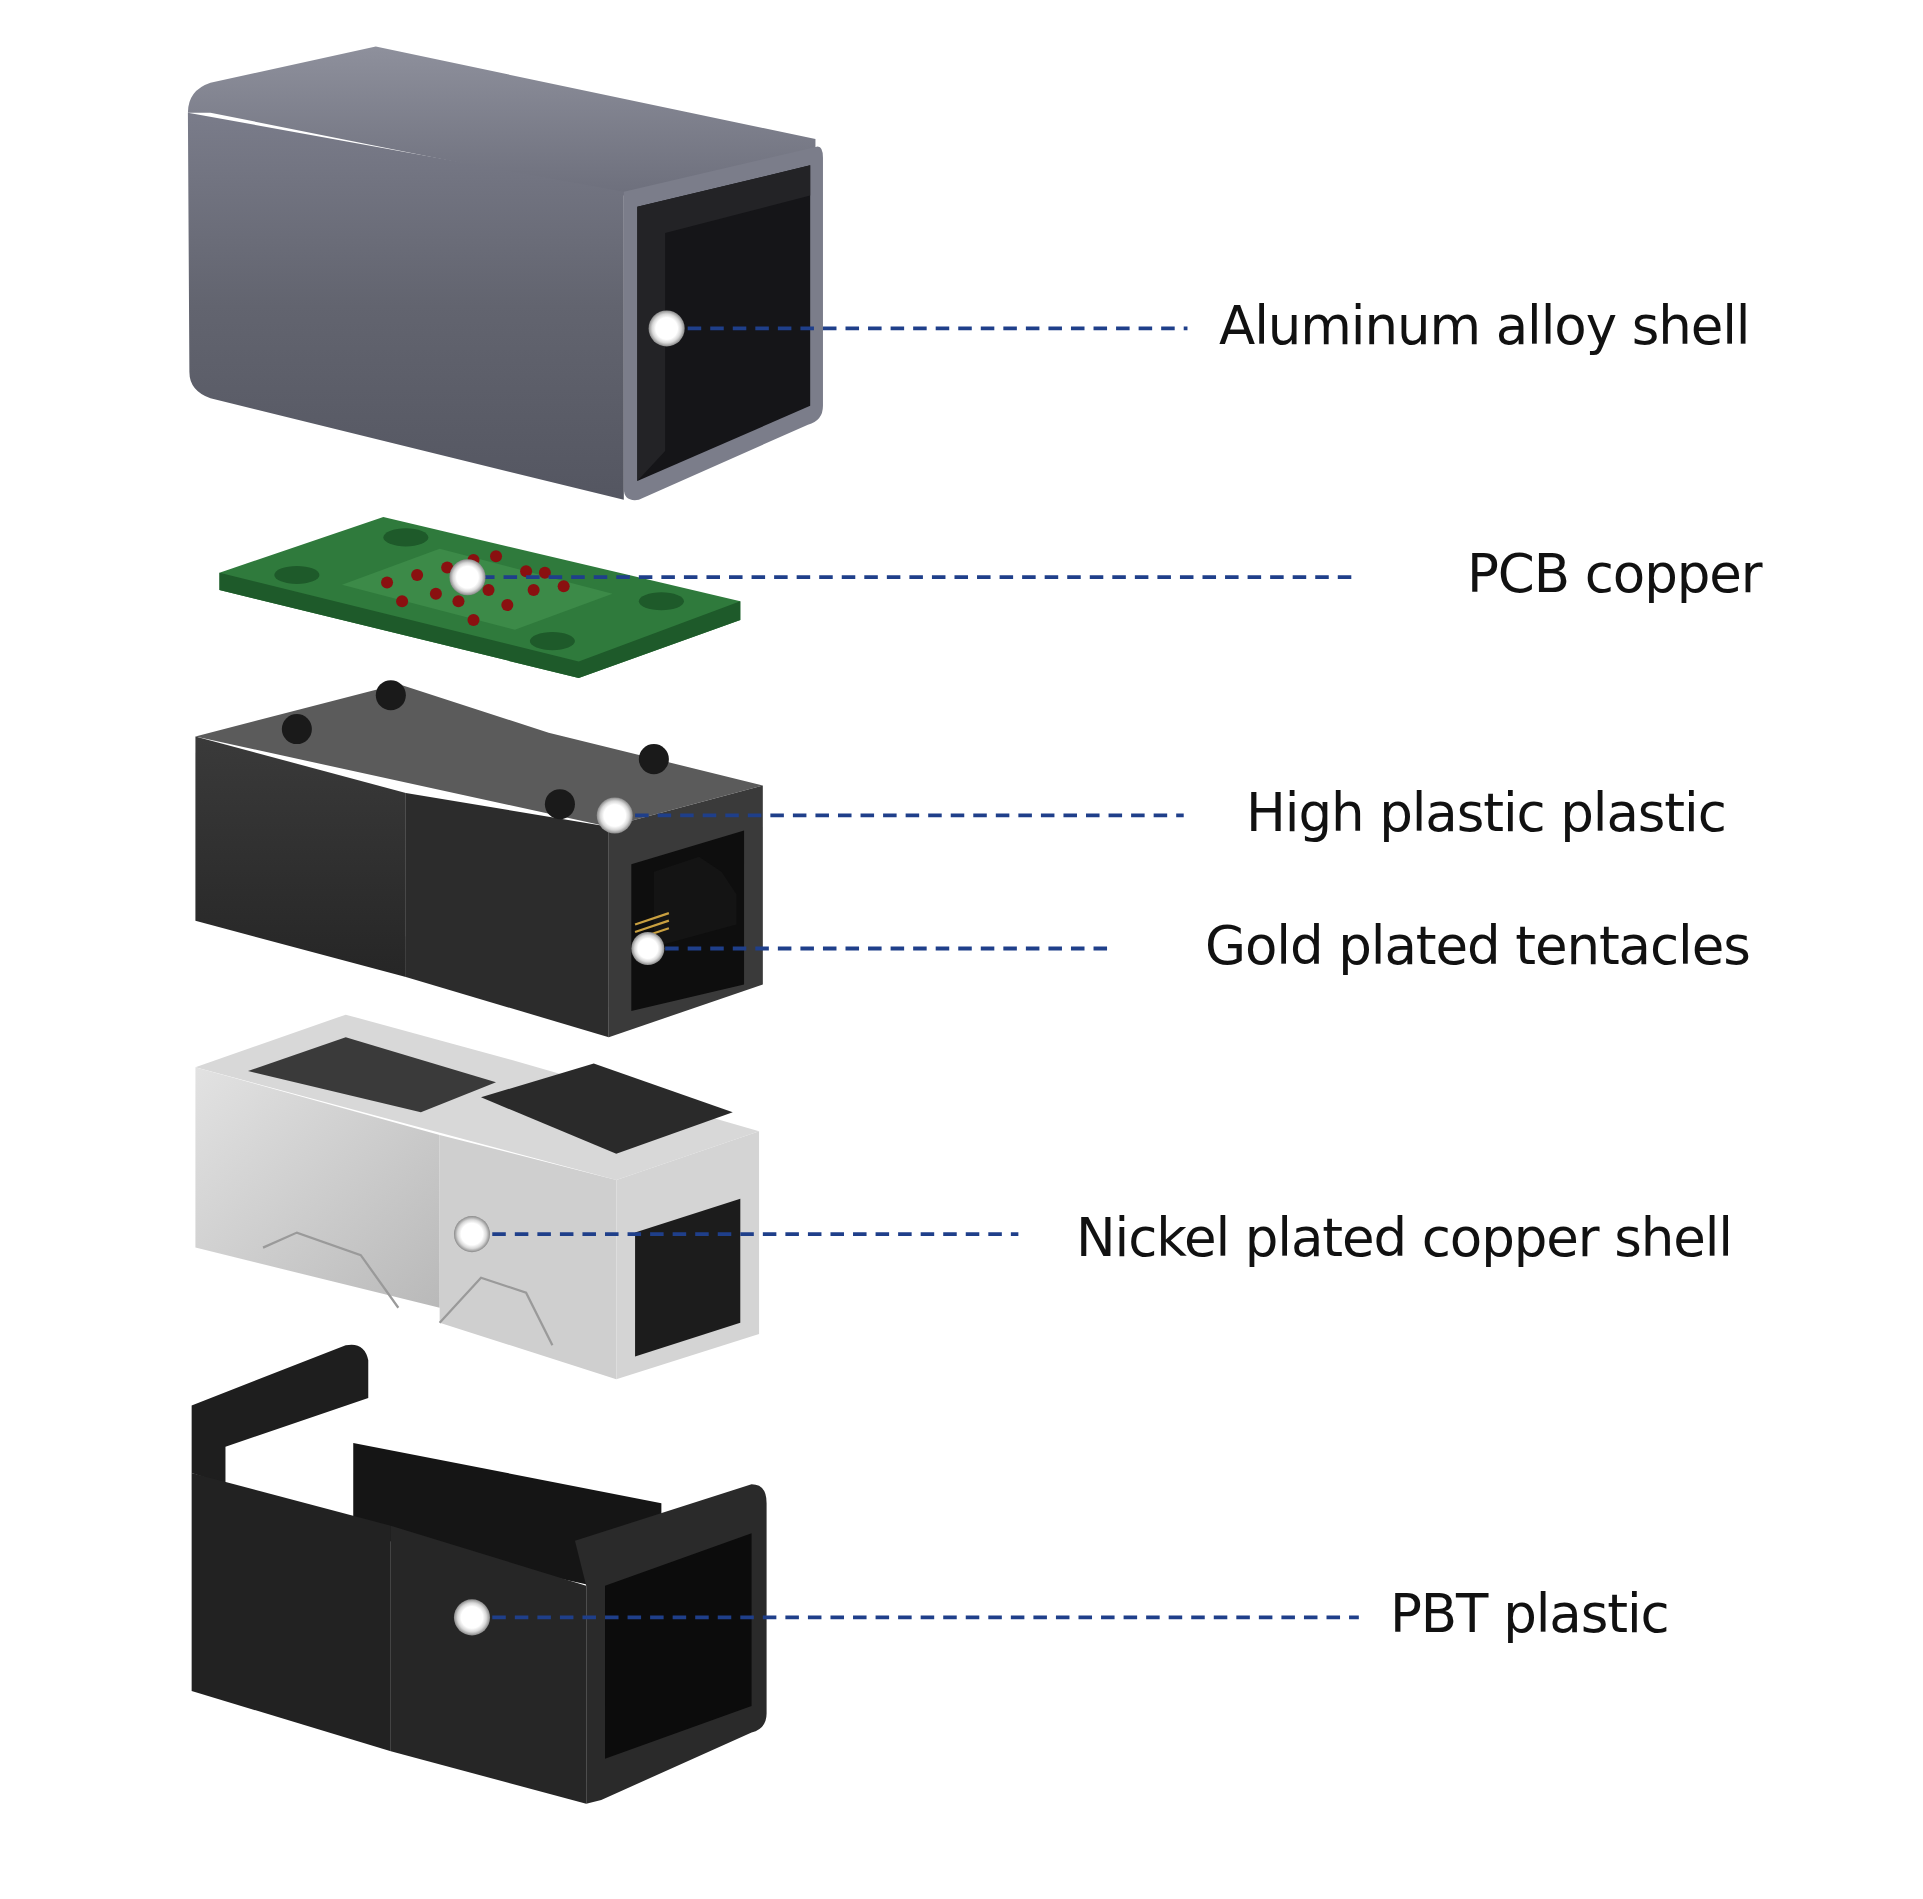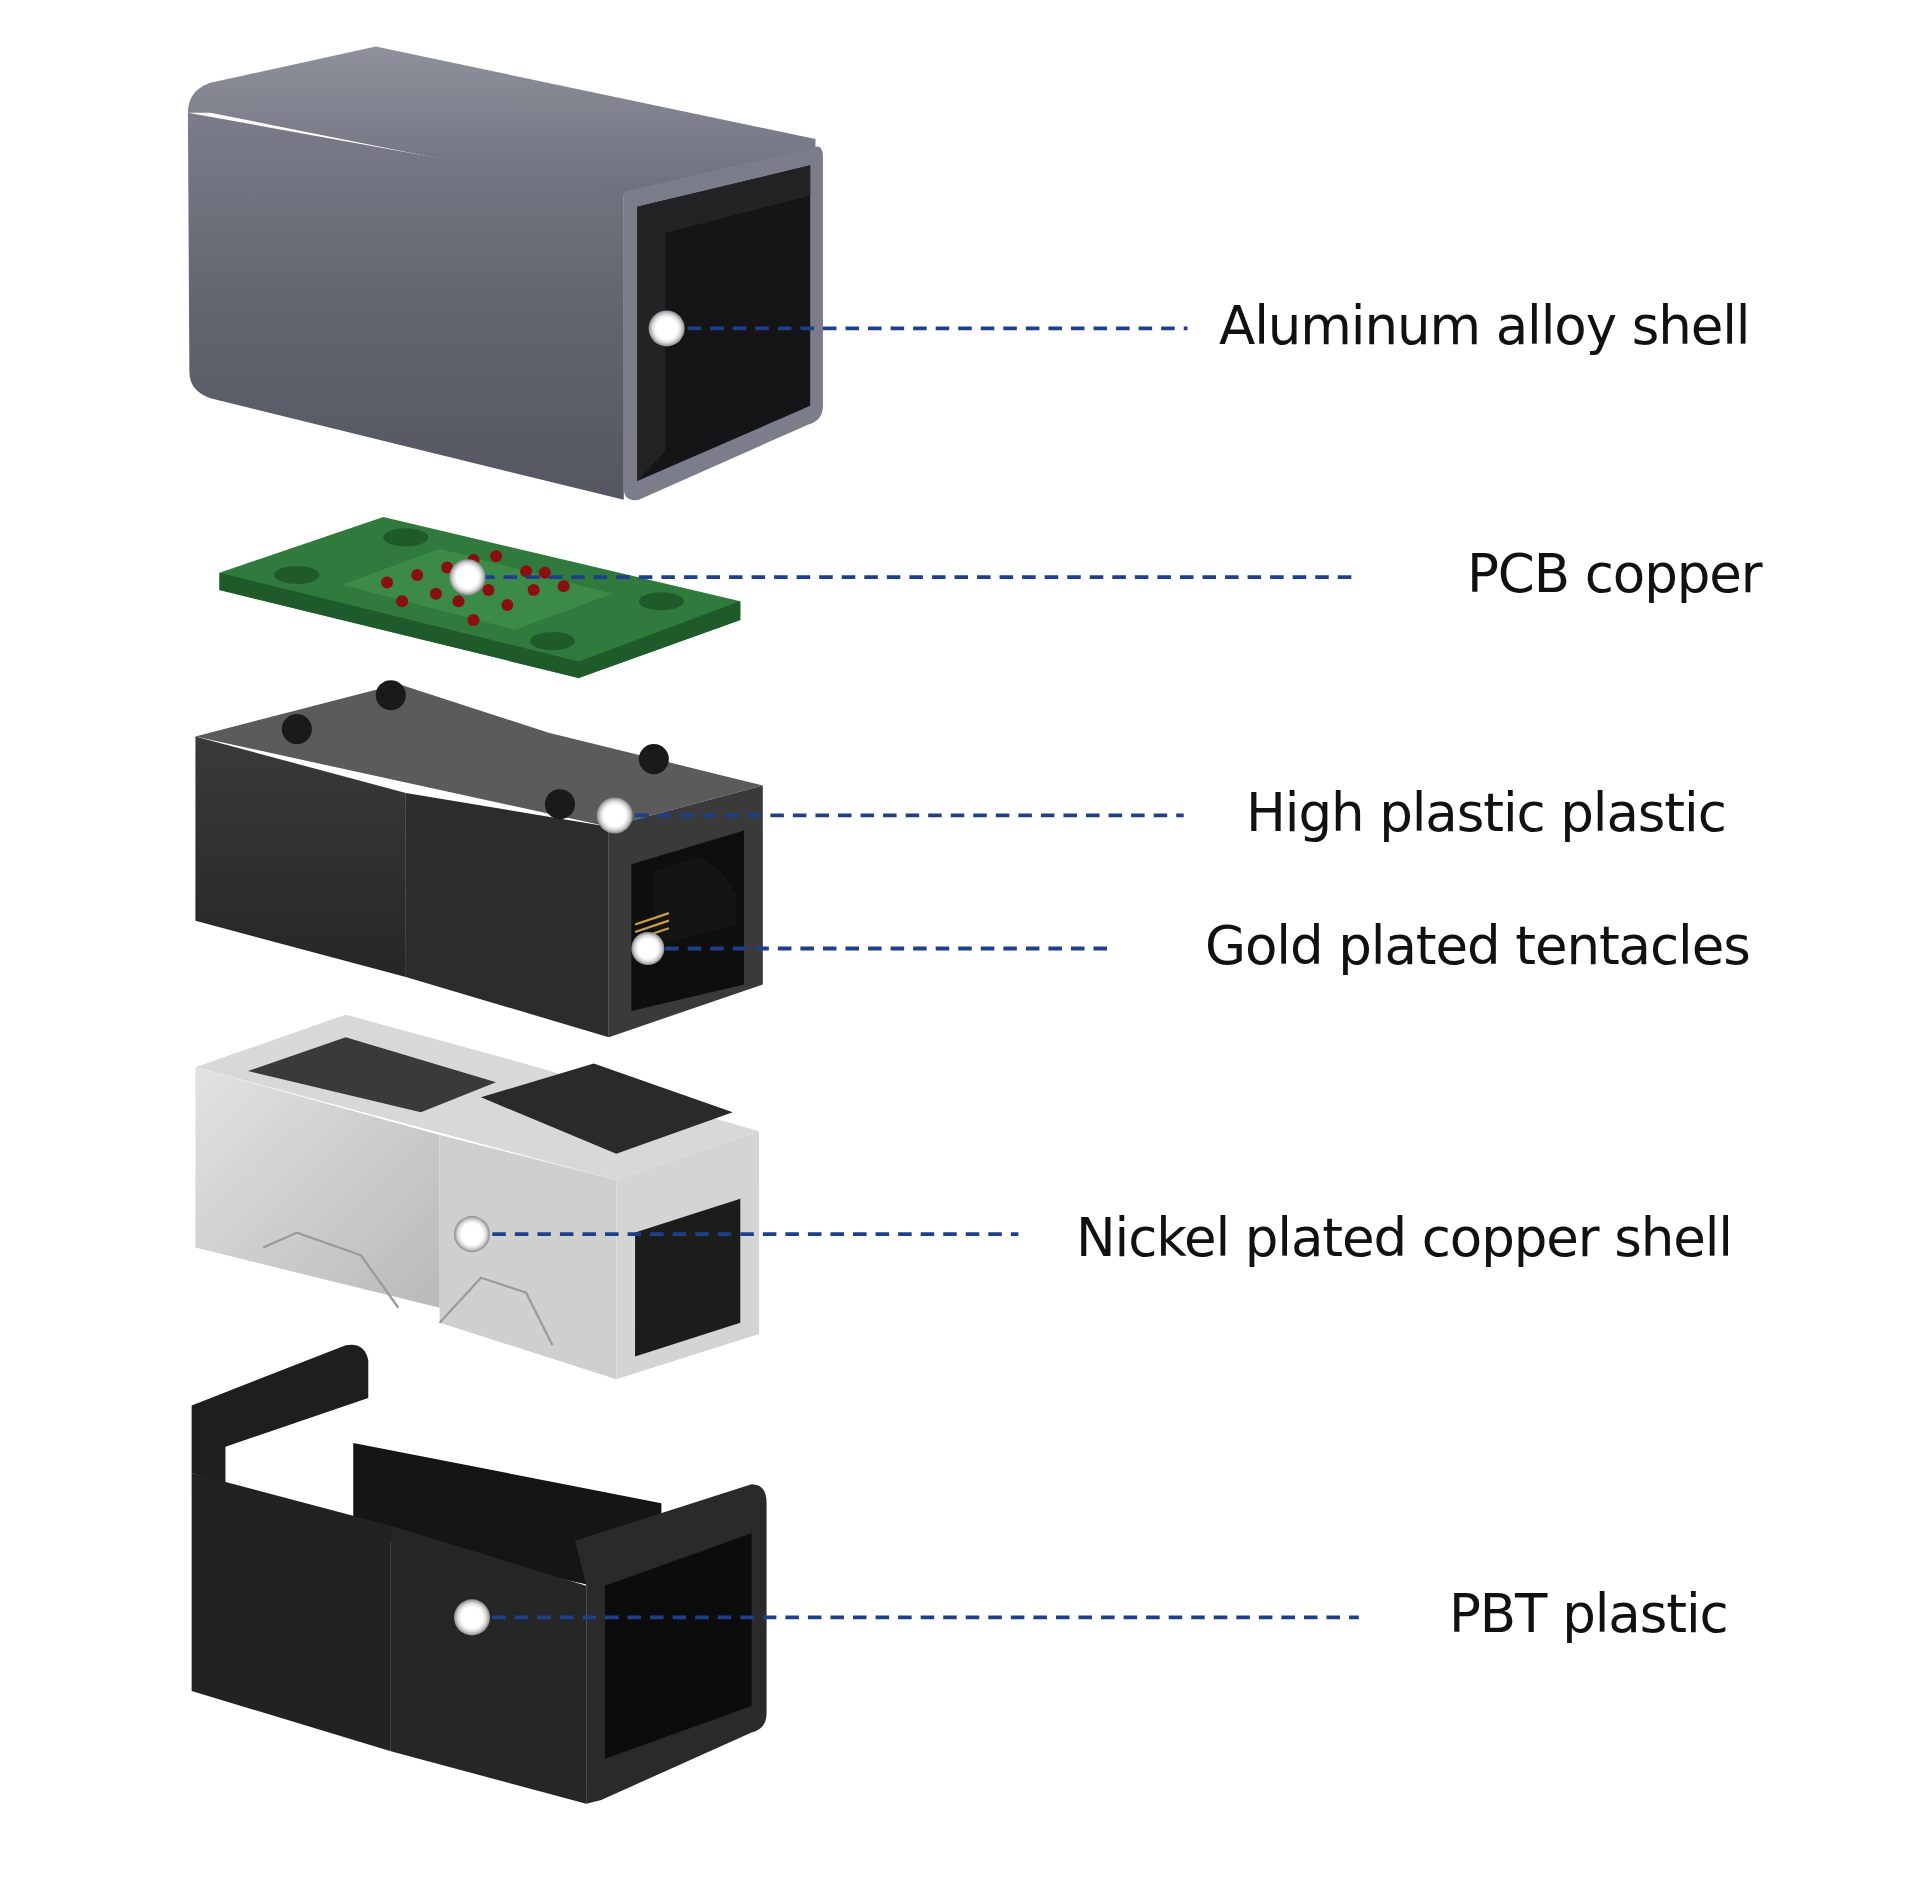--- a/index.html
+++ b/index.html
@@ -131,14 +131,14 @@
     <circle cx="628" cy="1642" r="24" fill="url(#dotG)"></circle>
     <circle cx="628" cy="2152" r="24" fill="url(#dotG)"></circle>
   </g>
 </svg>
 
 <div class="label" style="left:1219px;top:325px;">Aluminum alloy shell</div>
 <div class="label" style="left:1467px;top:573px;">PCB copper</div>
 <div class="label" style="left:1246px;top:812px;">High plastic plastic</div>
 <div class="label" style="left:1184px;top:945px;margin-left:21px;">Gold plated tentacles</div>
 <div class="label" style="left:1076px;top:1229px;margin-top:8px;">Nickel plated copper shell</div>
-<div class="label" style="left:1449px;top:1613px;">PBT plastic</div>
+<div class="label" style="left:1390px;top:1613px;">PBT plastic</div>
 
 
 </body></html>

